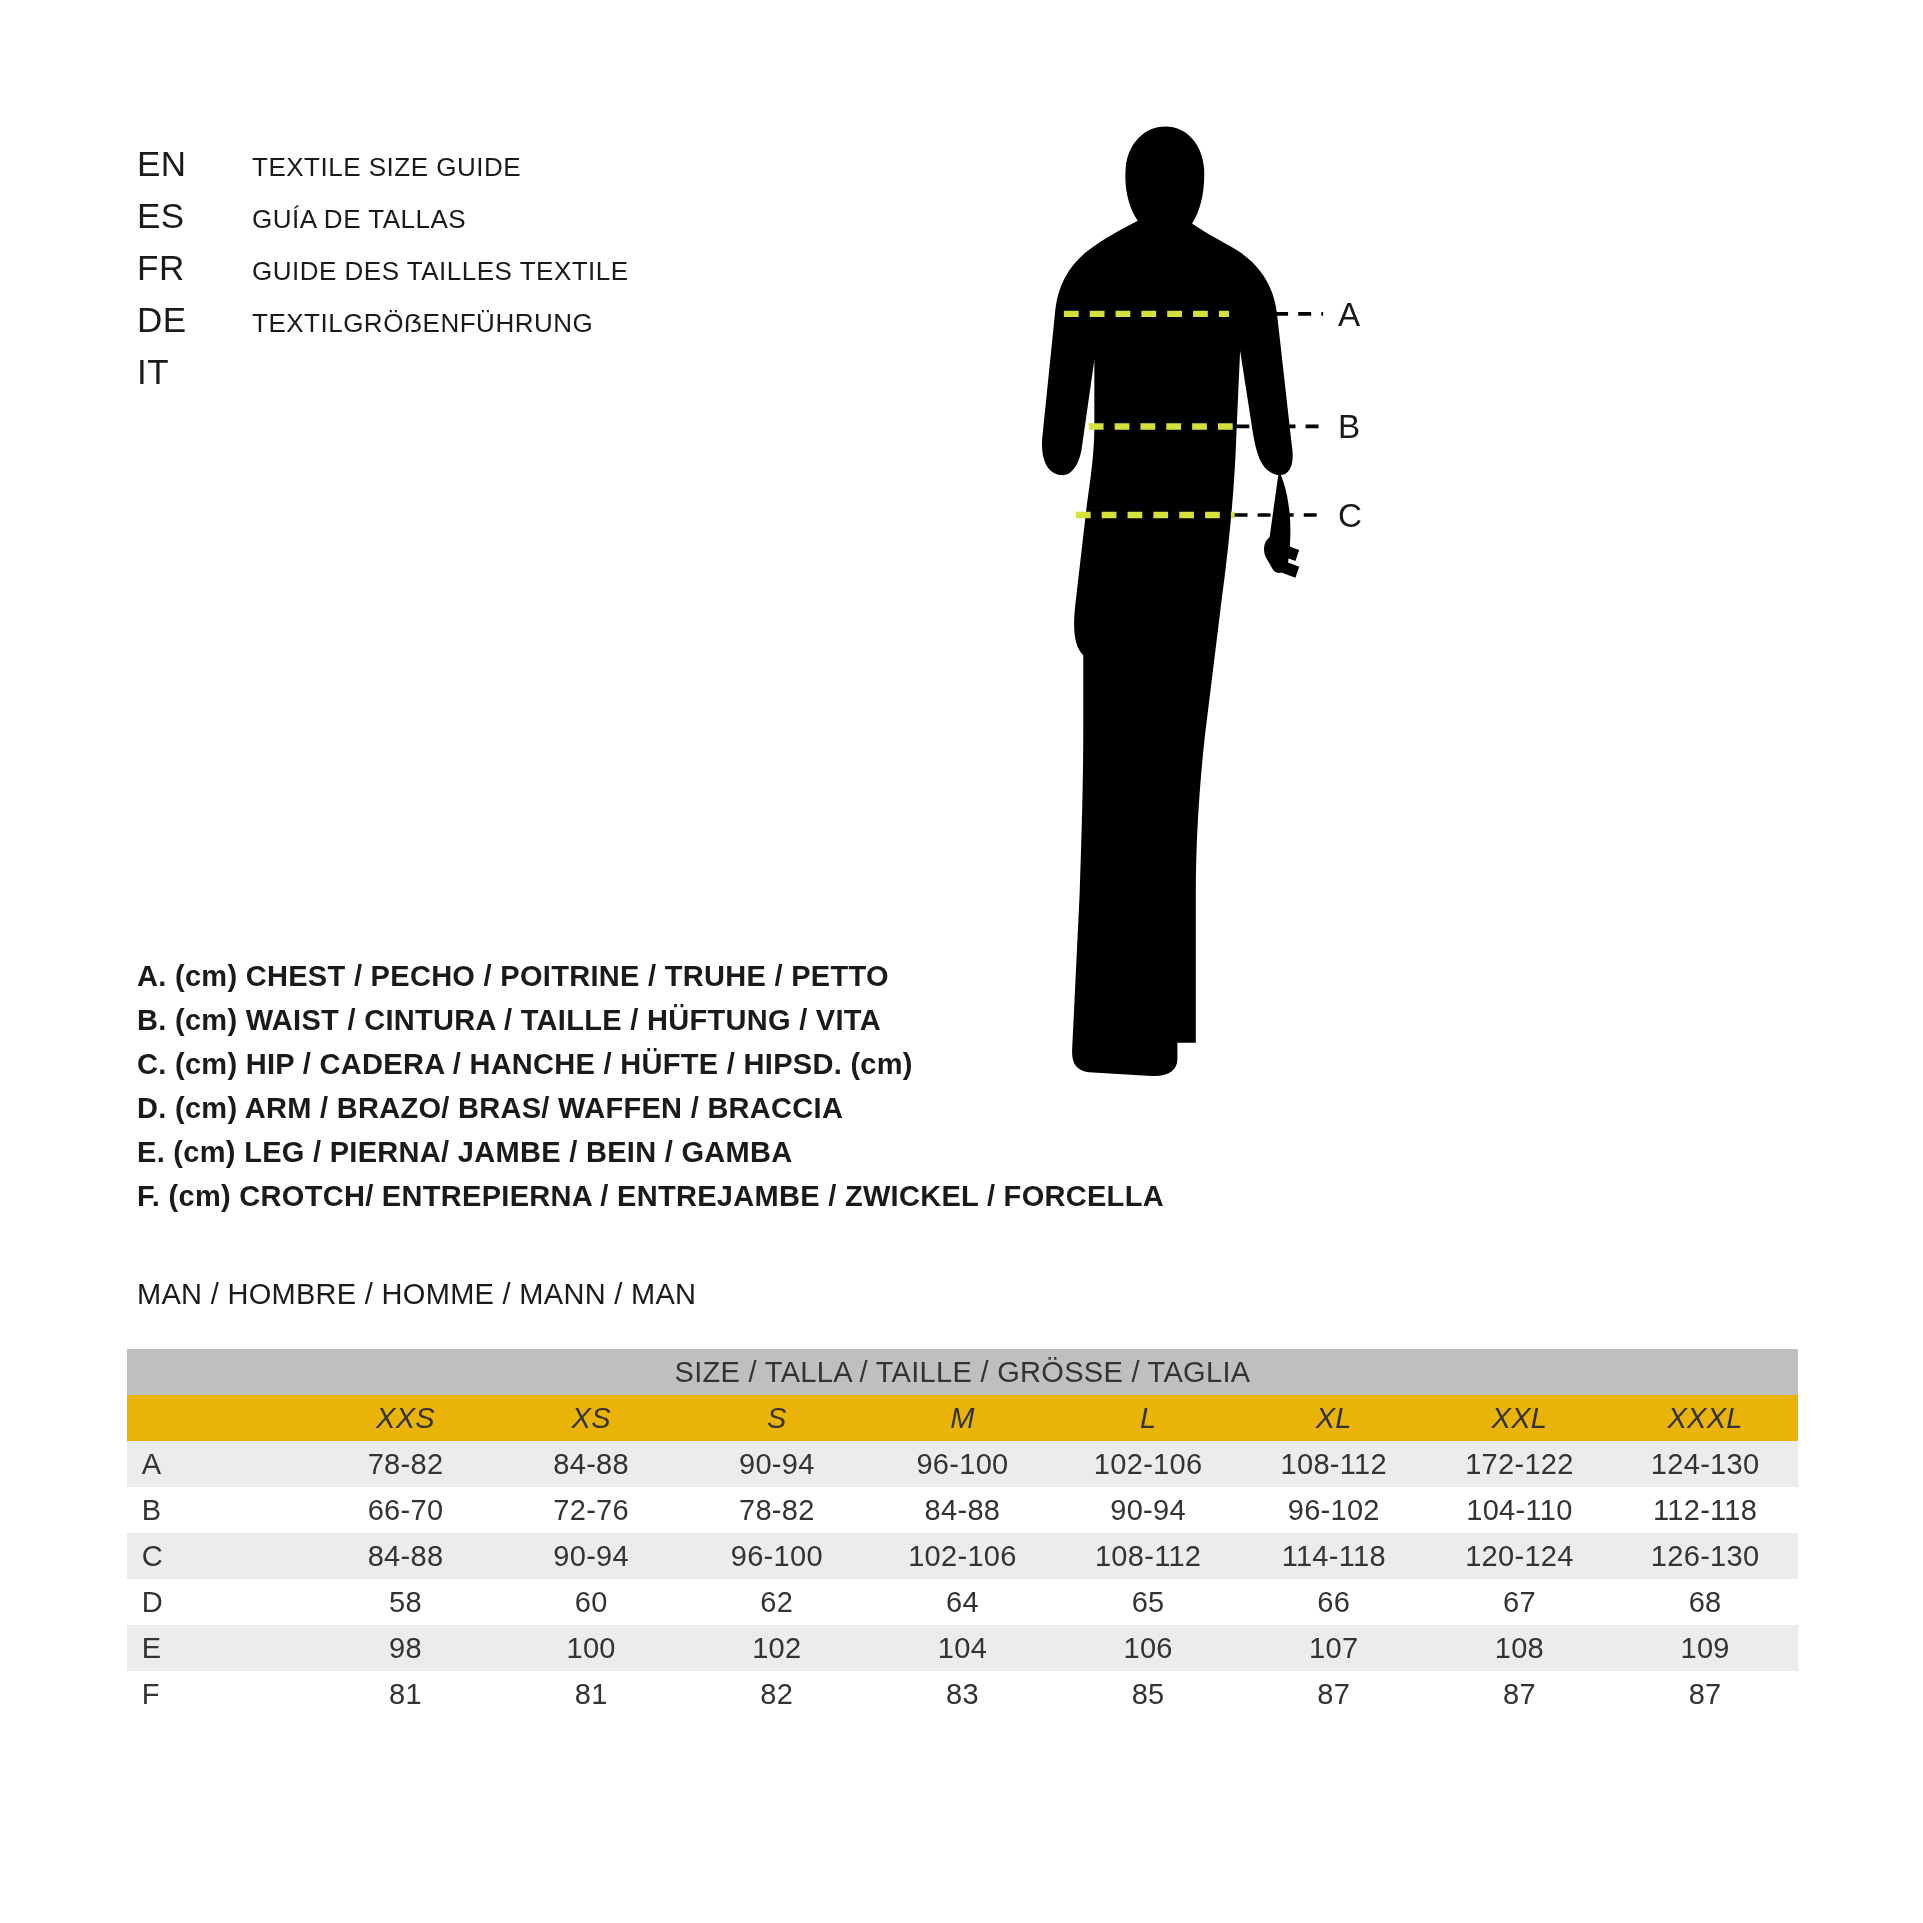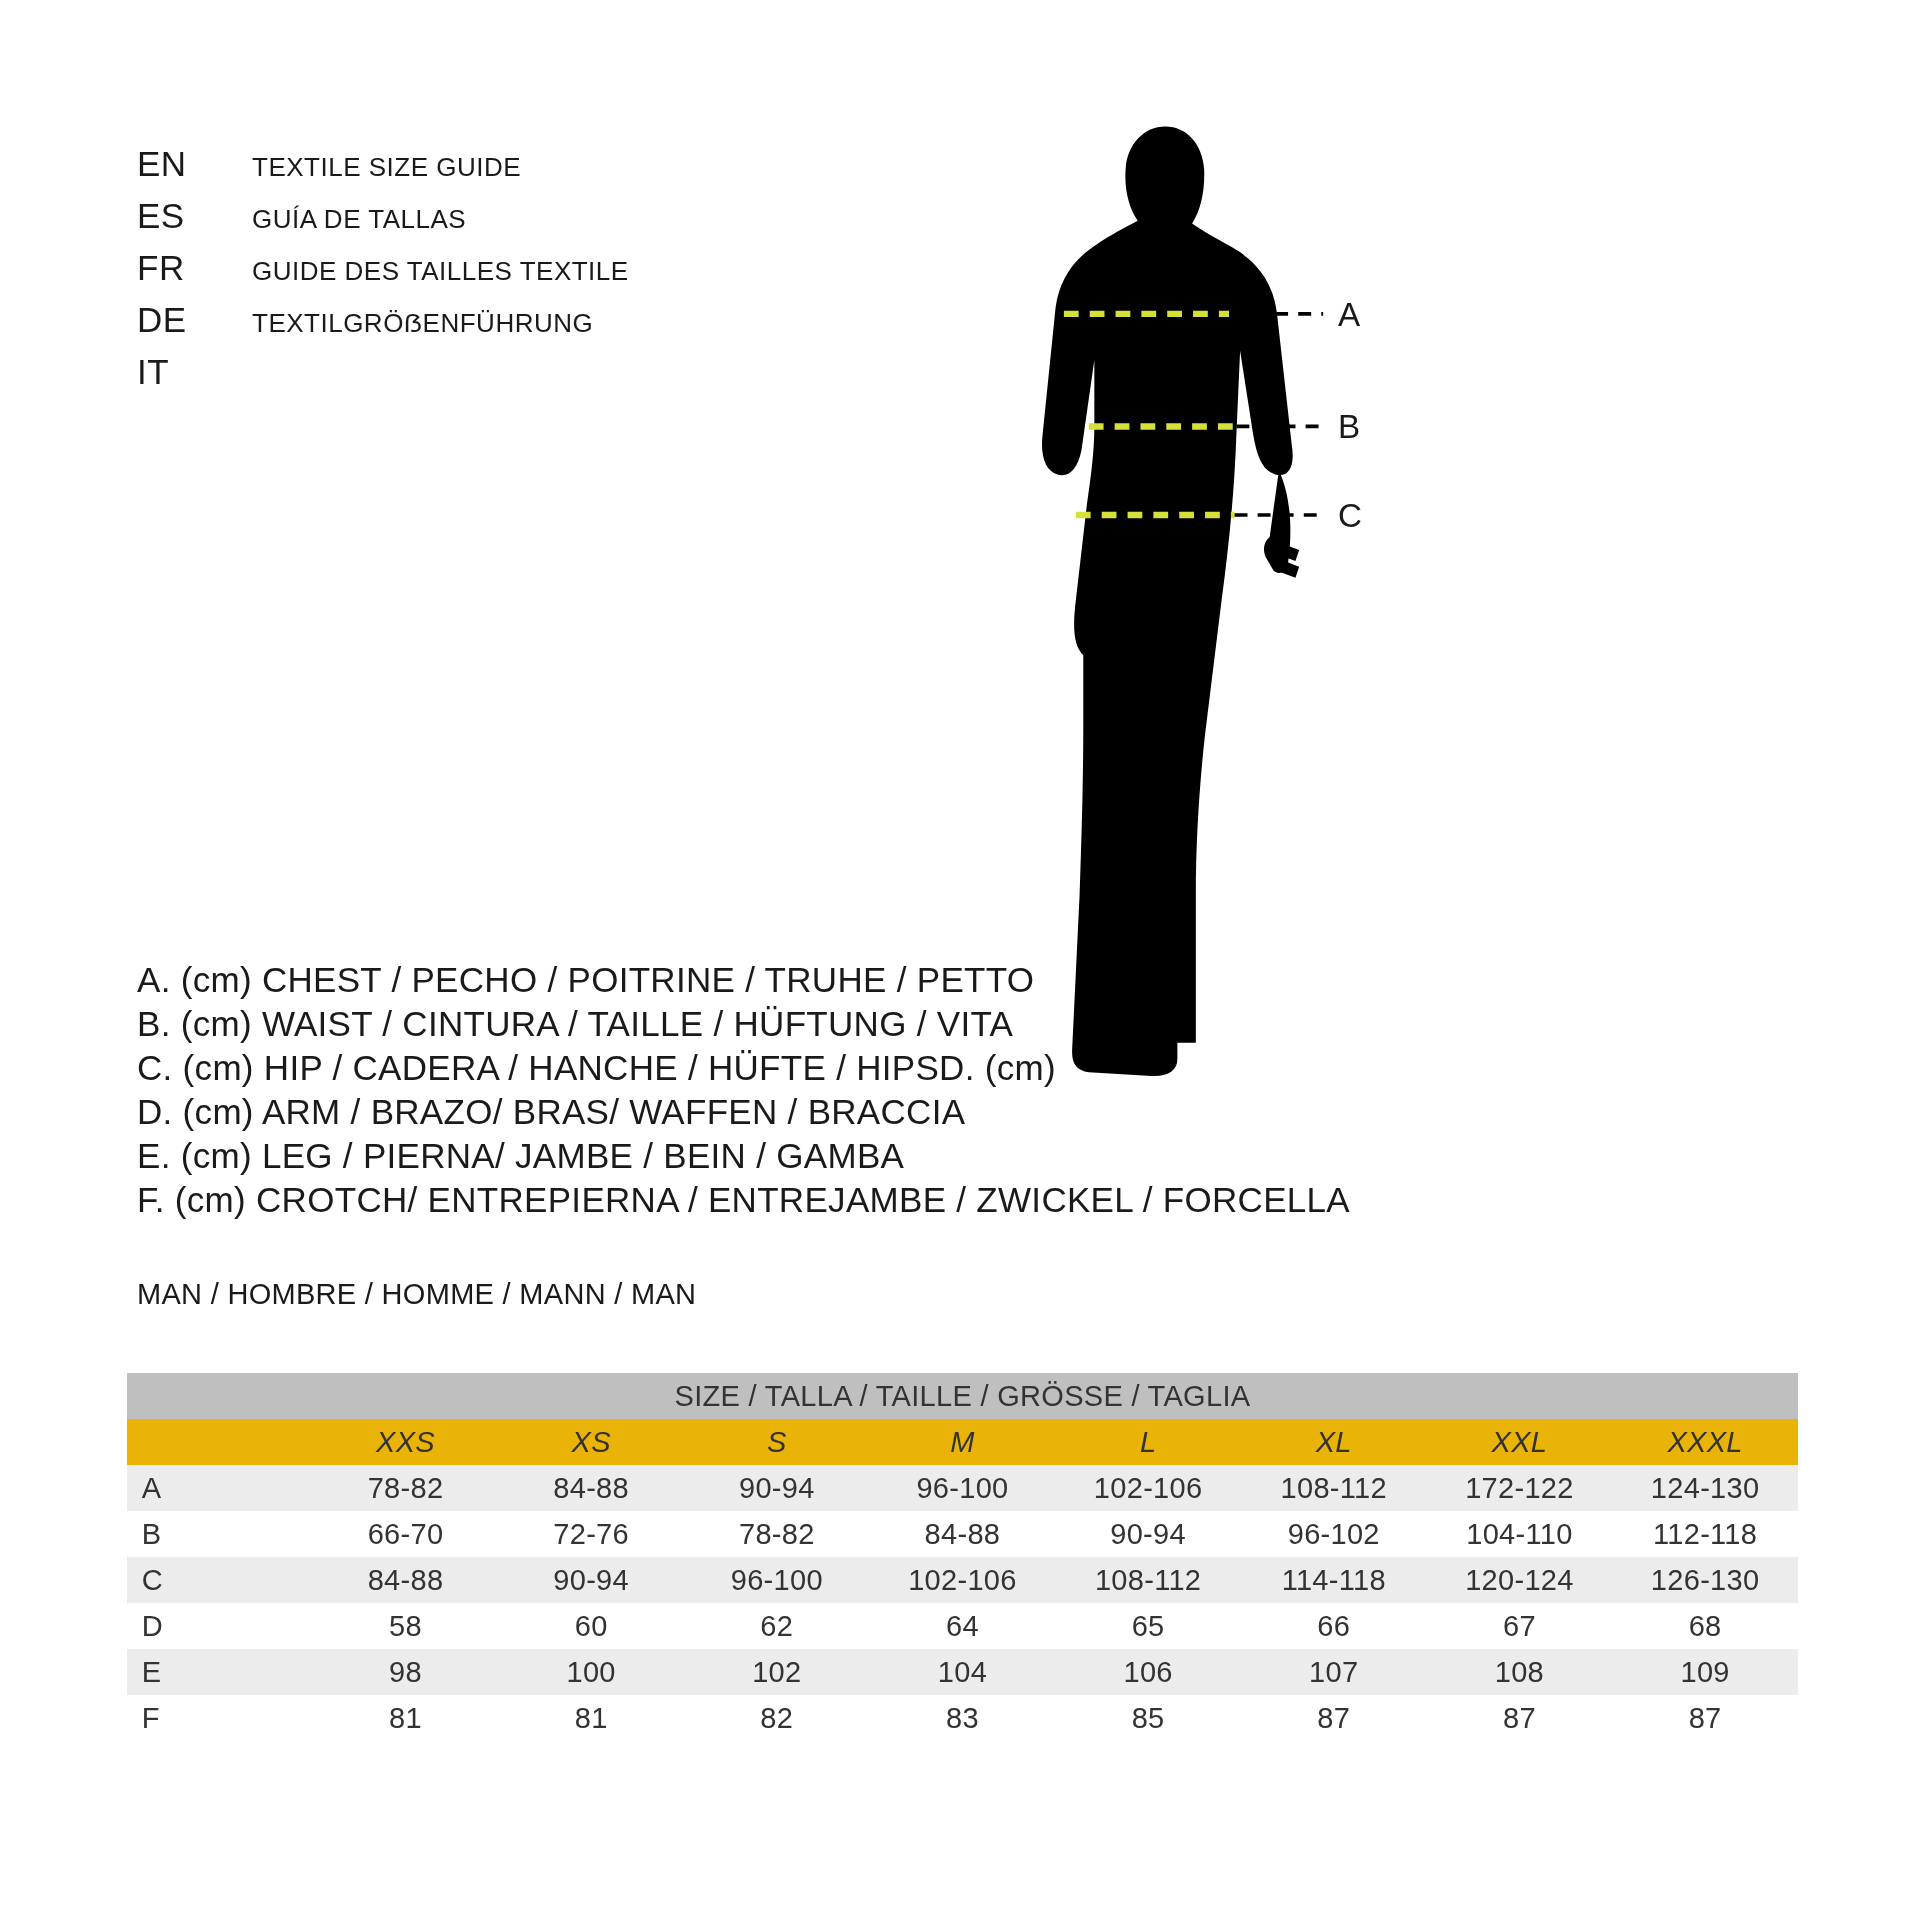--- a/index.html
+++ b/index.html
@@ -38,24 +38,25 @@
     letter-spacing: 0.5px;
   }
 
   
   .legend {
     position: absolute;
     left: 137px;
     top: 960px;
   }
   .legend-row {
-    font-size: 35px;
+    font-size: 29px;
     height: 44px;
     letter-spacing: 0.3px;
     white-space: nowrap;
+    font-weight: bold;
   }
   .gender-row {
     position: absolute;
     left: 137px;
     top: 1278px;
     font-size: 29px;
     letter-spacing: 0.3px;
   }
 
   
@@ -74,21 +75,20 @@
   .table-wrap {
     position: absolute;
     left: 127px;
     top: 1349px;
     width: 1671px;
   }
   table.size-table {
     border-collapse: collapse;
     width: 1671px;
     table-layout: fixed;
-    margin-top: 24px;
   }
   table.size-table td, table.size-table th {
     font-size: 29px;
     font-weight: normal;
     color: #333333;
     padding: 0;
     height: 46px;
     text-align: center;
     letter-spacing: 0.3px;
   }

